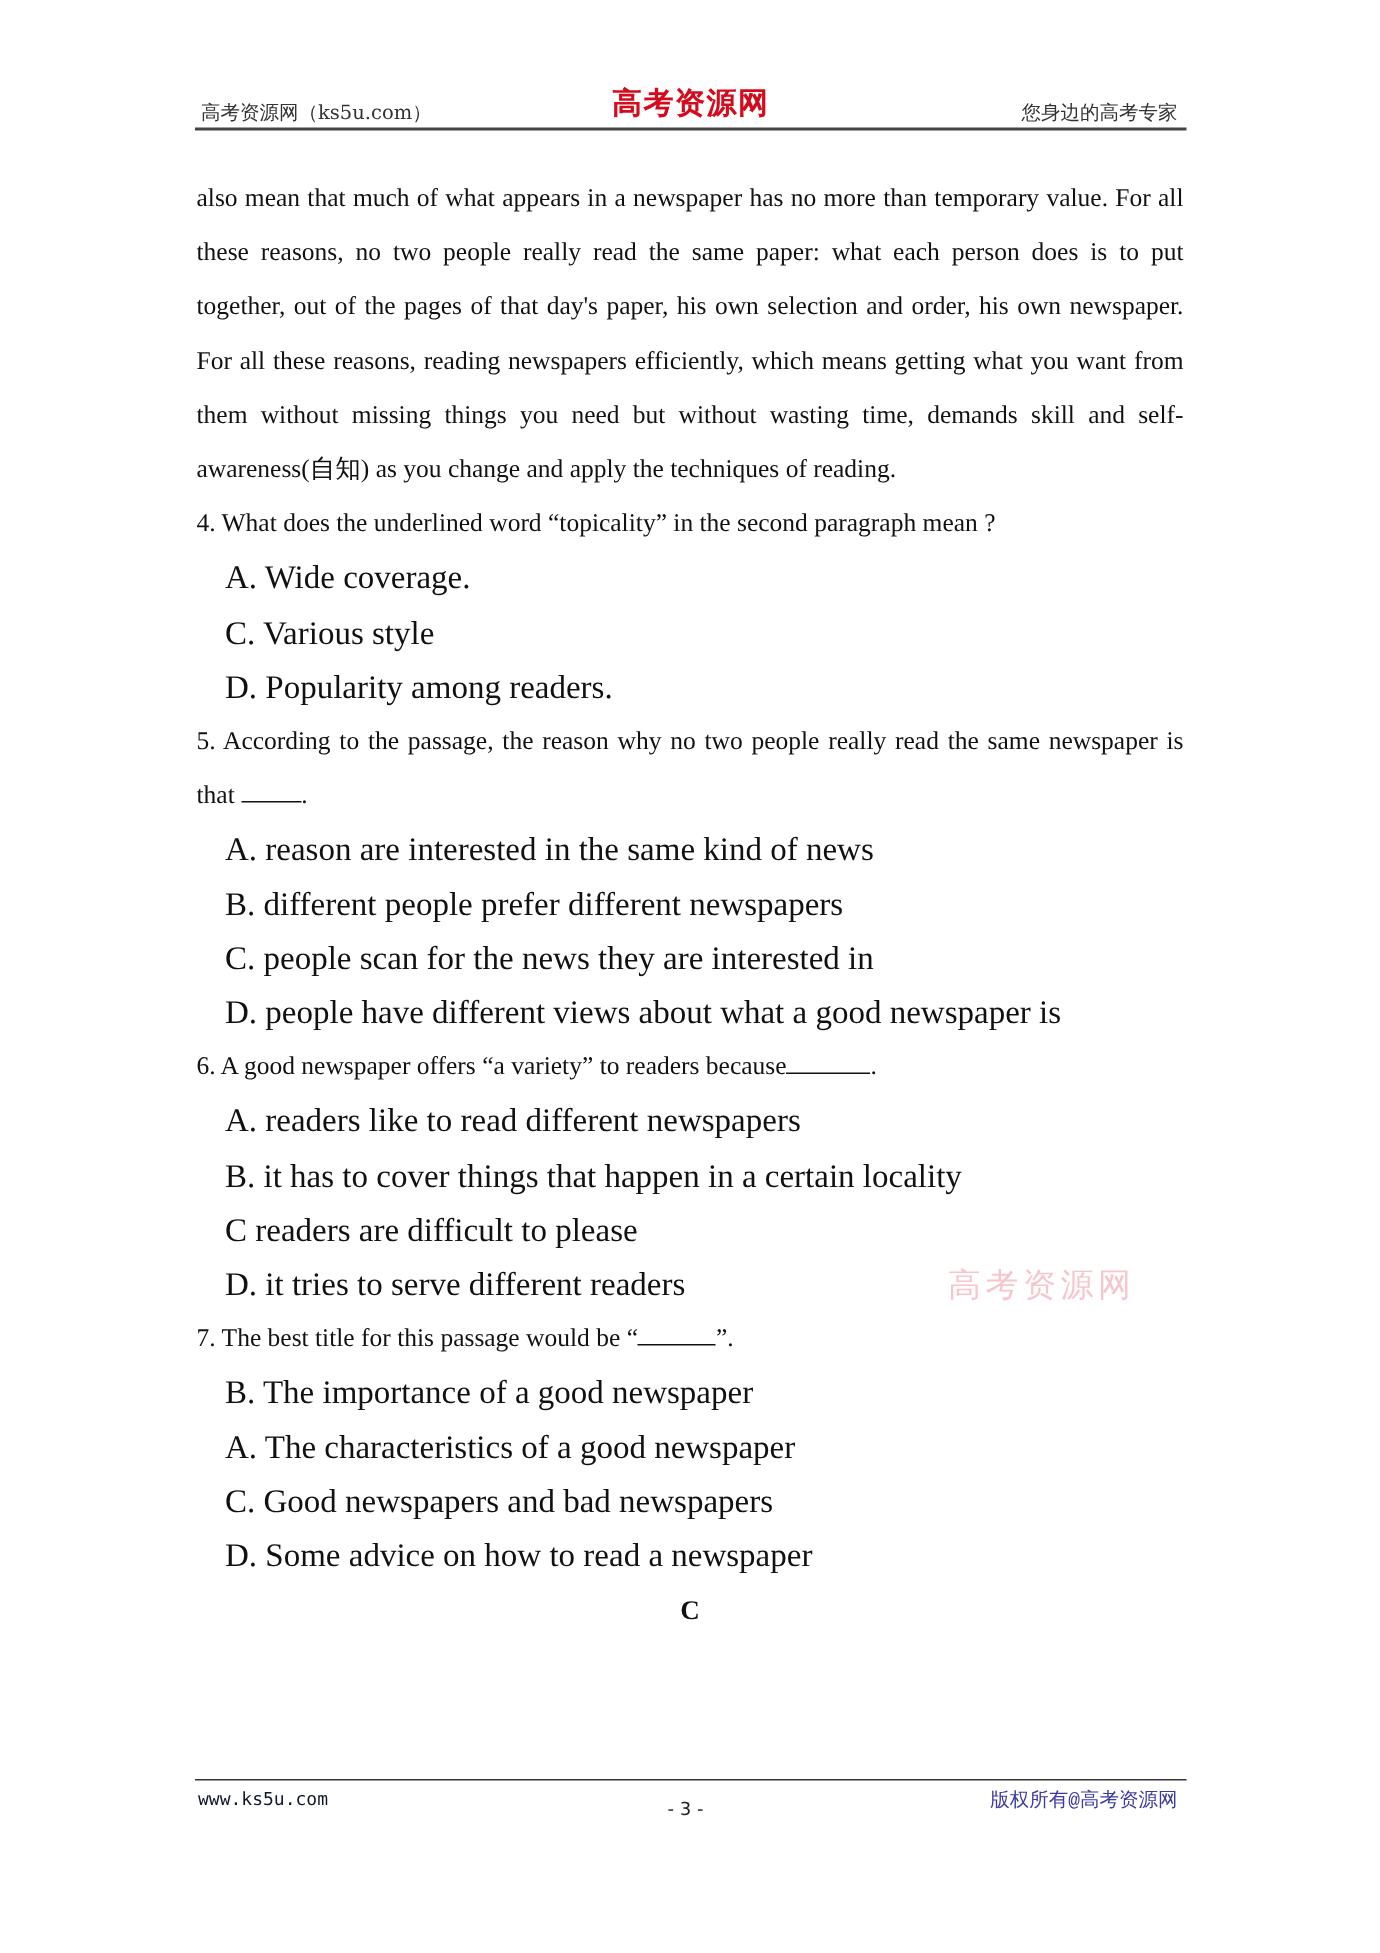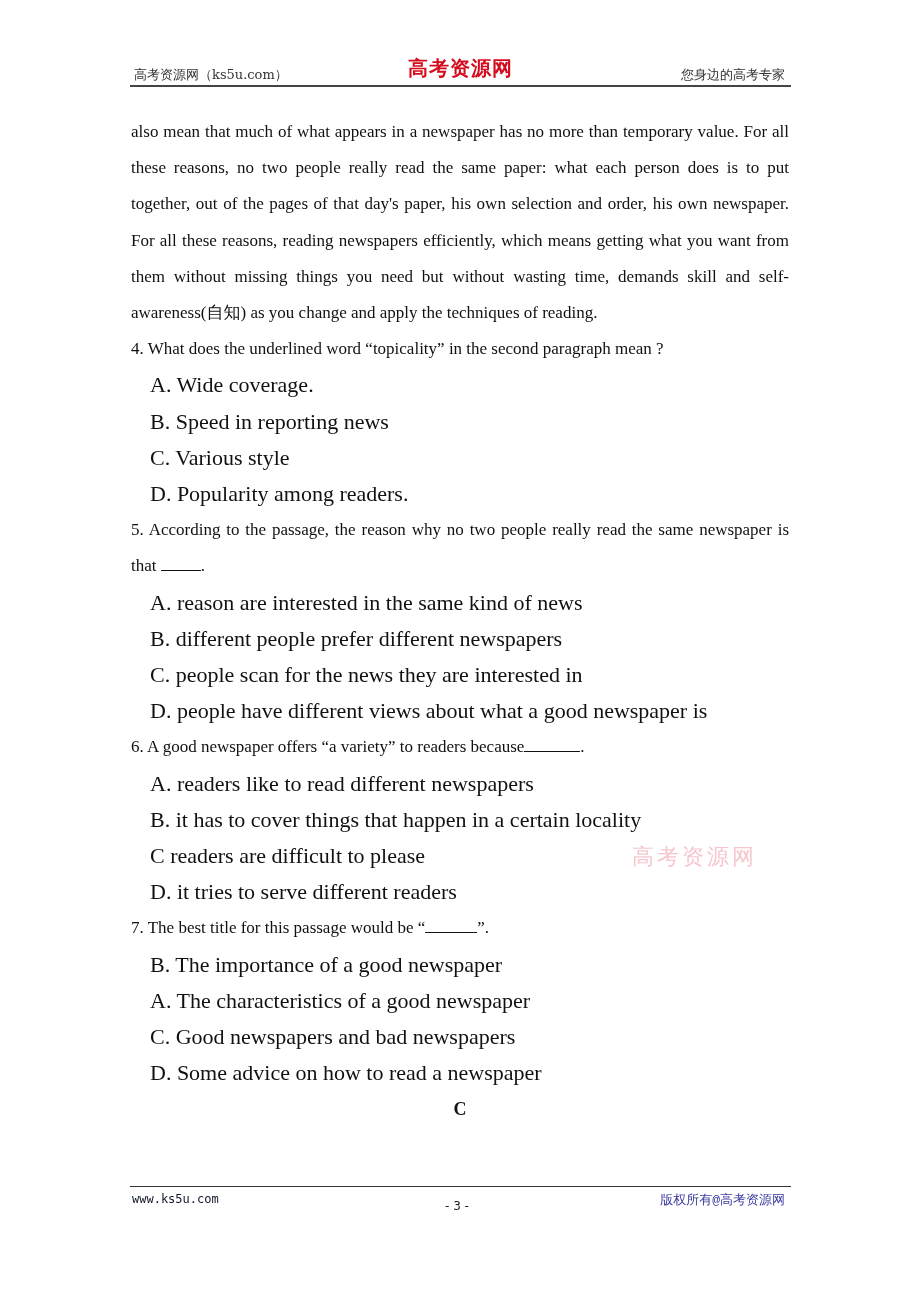--- a/index.html
+++ b/index.html
@@ -43,21 +43,20 @@
 
 <div class="content">
   <p class="para">also mean that much of what appears in a newspaper has no more than temporary value. For all these reasons, no two people really read the same paper: what each person does is to put together, out of the pages of that day's paper, his own selection and order, his own newspaper. For all these reasons, reading newspapers efficiently, which means getting what you want from them without missing things you need but without wasting time, demands skill and self- awareness(自知) as you change and apply the techniques of reading.</p>
 
   <div>
     <p class="q">
       <span>4.</span>
       <span>What does the underlined word “topicality” in the second paragraph mean ?</span>
     </p>
     <p class="opt">A. Wide coverage.</p>
-    <p class="opt">B. Speed in reporting news</p>
     <p class="opt">C. Various style</p>
     <p class="opt">D. Popularity among readers.</p>
   </div>
 
   <div>
     <p class="q">
       <span>5.</span>
       <span>According to the passage, the reason why no two people really read the same newspaper is that</span>
       <span class="blank" style="width:40px"></span><span>.</span>
     </p>

